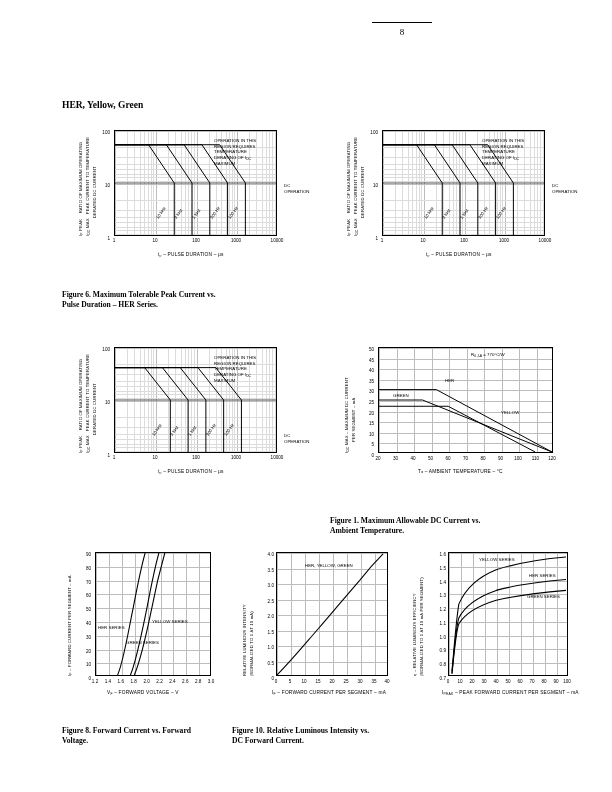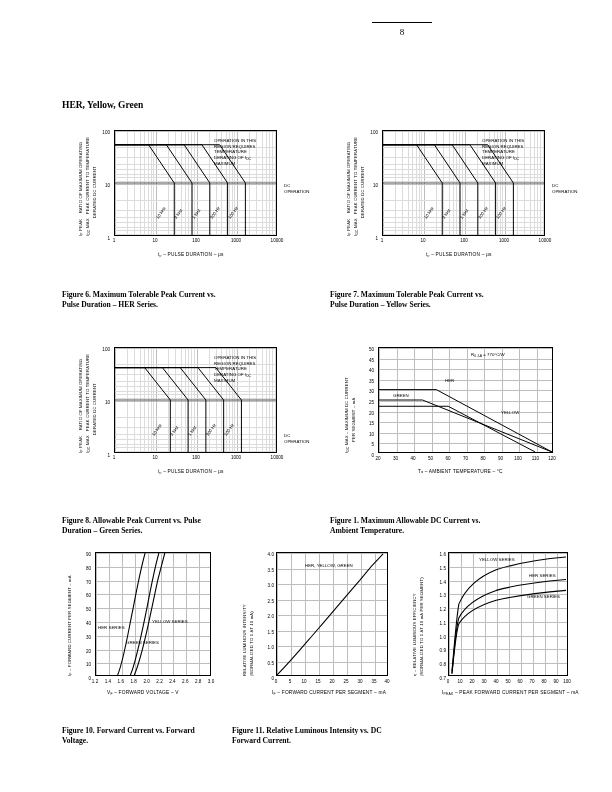--- a/index.html
+++ b/index.html
@@ -202,21 +202,20 @@
     <div class="tickx" style="left:134px;top:110px;">100</div>
     <div class="tickx" style="left:174px;top:110px;">1000</div>
     <div class="tickx" style="left:215px;top:110px;">10000</div>
     <div class="axlabel" style="left:96px;top:123px;">tₚ – PULSE DURATION – µs</div>
     <div class="axlabel vert" style="left:16px;top:108px;transform:rotate(-90deg);font-size:4.2px;">I<span class="sub">P</span> PEAK&nbsp;&nbsp;&nbsp;&nbsp;RATIO OF MAXIMUM OPERATING</div>
     <div class="axlabel vert" style="left:23px;top:108px;transform:rotate(-90deg);font-size:4.2px;">I<span class="sub">DC</span> MAX&nbsp;&nbsp;&nbsp;PEAK CURRENT TO TEMPERATURE</div>
     <div class="axlabel vert" style="left:30px;top:108px;transform:rotate(-90deg);font-size:4.2px;">&nbsp;&nbsp;&nbsp;&nbsp;&nbsp;&nbsp;&nbsp;&nbsp;&nbsp;&nbsp;&nbsp;&nbsp;&nbsp;DERATED DC CURRENT</div>
     <div class="note" style="left:152px;top:10px;width:62px;">OPERATION IN THIS<br>REGION REQUIRES<br>TEMPERATURE<br>DERATING OF I<span class="sub">DC</span><br>MAXIMUM</div>
     <div class="note" style="left:222px;top:55px;">DC OPERATION</div>
   </div>
-  <div class="cap" style="left:330px;top:290px;width:170px;">Figure 7. Maximum Tolerable Peak Current vs. Pulse Duration – Yellow Series.</div>
 
   <div class="chart" style="left:62px;top:345px;width:250px;height:140px;">
     <div class="plot" style="left:52px;top:2px;width:163px;height:106px;">
       <div class="gl v" style="left:0px"></div>
       <div class="gl minor v" style="left:12px"></div>
         <div class="gl minor v" style="left:19px"></div>
         <div class="gl minor v" style="left:25px"></div>
         <div class="gl minor v" style="left:29px"></div>
         <div class="gl minor v" style="left:33px"></div>
         <div class="gl minor v" style="left:36px"></div>
@@ -283,21 +282,20 @@
     <div class="tickx" style="left:134px;top:110px;">100</div>
     <div class="tickx" style="left:174px;top:110px;">1000</div>
     <div class="tickx" style="left:215px;top:110px;">10000</div>
     <div class="axlabel" style="left:96px;top:123px;">tₚ – PULSE DURATION – µs</div>
     <div class="axlabel vert" style="left:16px;top:108px;transform:rotate(-90deg);font-size:4.2px;">I<span class="sub">P</span> PEAK&nbsp;&nbsp;&nbsp;&nbsp;RATIO OF MAXIMUM OPERATING</div>
     <div class="axlabel vert" style="left:23px;top:108px;transform:rotate(-90deg);font-size:4.2px;">I<span class="sub">DC</span> MAX&nbsp;&nbsp;&nbsp;PEAK CURRENT TO TEMPERATURE</div>
     <div class="axlabel vert" style="left:30px;top:108px;transform:rotate(-90deg);font-size:4.2px;">&nbsp;&nbsp;&nbsp;&nbsp;&nbsp;&nbsp;&nbsp;&nbsp;&nbsp;&nbsp;&nbsp;&nbsp;&nbsp;DERATED DC CURRENT</div>
     <div class="note" style="left:152px;top:10px;width:62px;">OPERATION IN THIS<br>REGION REQUIRES<br>TEMPERATURE<br>DERATING OF I<span class="sub">DC</span><br>MAXIMUM</div>
     <div class="note" style="left:222px;top:88px;">DC OPERATION</div>
   </div>
-  <div class="cap" style="left:62px;top:516px;width:170px;">Figure 8. Allowable Peak Current vs. Pulse Duration – Green Series.</div>
 
   <div class="chart" style="left:330px;top:345px;width:250px;height:140px;">
     <div class="plot" style="left:48px;top:2px;width:175px;height:106px;">
       <div class="gl v" style="left:0px"></div>
         <div class="gl v" style="left:17.5px"></div>
         <div class="gl v" style="left:35px"></div>
         <div class="gl v" style="left:52.5px"></div>
         <div class="gl v" style="left:70px"></div>
         <div class="gl v" style="left:87.5px"></div>
         <div class="gl v" style="left:105px"></div>
@@ -397,21 +395,21 @@
     <div class="tickx" style="left:78.7px;top:129px;">1.8</div>
     <div class="tickx" style="left:91.6px;top:129px;">2.0</div>
     <div class="tickx" style="left:104.5px;top:129px;">2.2</div>
     <div class="tickx" style="left:117.4px;top:129px;">2.4</div>
     <div class="tickx" style="left:130.3px;top:129px;">2.6</div>
     <div class="tickx" style="left:143.2px;top:129px;">2.8</div>
     <div class="tickx" style="left:156px;top:129px;">3.0</div>
     <div class="axlabel" style="left:52px;top:140px;">V<span class="sub">F</span> – FORWARD VOLTAGE – V</div>
     <div class="axlabel vert" style="left:12px;top:126px;transform:rotate(-90deg);font-size:4.2px;">I<span class="sub">F</span> – FORWARD CURRENT PER SEGMENT – mA</div>
   </div>
-  <div class="cap" style="left:62px;top:726px;width:150px;">Figure 10. Forward Current vs. Forward Voltage.</div>
+  <div class="cap" style="left:62px;top:726px;width:150px;">Figure 8. Forward Current vs. Forward Voltage.</div>
 
   <div class="chart" style="left:232px;top:550px;width:170px;height:150px;">
     <div class="plot" style="left:44px;top:2px;width:112px;height:124px;">
       <div class="gl v" style="left:0px"></div>
         <div class="gl v" style="left:14px"></div>
         <div class="gl v" style="left:28px"></div>
         <div class="gl v" style="left:42px"></div>
         <div class="gl v" style="left:56px"></div>
         <div class="gl v" style="left:70px"></div>
         <div class="gl v" style="left:84px"></div>
@@ -444,21 +442,21 @@
     <div class="tickx" style="left:86px;top:129px;">15</div>
     <div class="tickx" style="left:100px;top:129px;">20</div>
     <div class="tickx" style="left:114px;top:129px;">25</div>
     <div class="tickx" style="left:128px;top:129px;">30</div>
     <div class="tickx" style="left:142px;top:129px;">35</div>
     <div class="tickx" style="left:155px;top:129px;">40</div>
     <div class="axlabel" style="left:40px;top:140px;">I<span class="sub">F</span> – FORWARD CURRENT PER SEGMENT – mA</div>
     <div class="axlabel vert" style="left:10px;top:126px;transform:rotate(-90deg);font-size:4.2px;">RELATIVE LUMINOUS INTENSITY</div>
     <div class="axlabel vert" style="left:17px;top:126px;transform:rotate(-90deg);font-size:4.2px;">(NORMALIZED TO 1 AT 10 mA)</div>
   </div>
-  <div class="cap" style="left:232px;top:726px;width:150px;">Figure 11. Relative Luminous Intensity vs. DC Forward Current.</div>
+  <div class="cap" style="left:232px;top:726px;width:150px;">Figure 10. Relative Luminous Intensity vs. DC Forward Current.</div>
 
   <div class="chart" style="left:400px;top:550px;width:180px;height:150px;">
     <div class="plot" style="left:48px;top:2px;width:120px;height:124px;">
       <div class="gl v" style="left:0px"></div>
         <div class="gl v" style="left:12px"></div>
         <div class="gl v" style="left:24px"></div>
         <div class="gl v" style="left:36px"></div>
         <div class="gl v" style="left:48px"></div>
         <div class="gl v" style="left:60px"></div>
         <div class="gl v" style="left:72px"></div>

